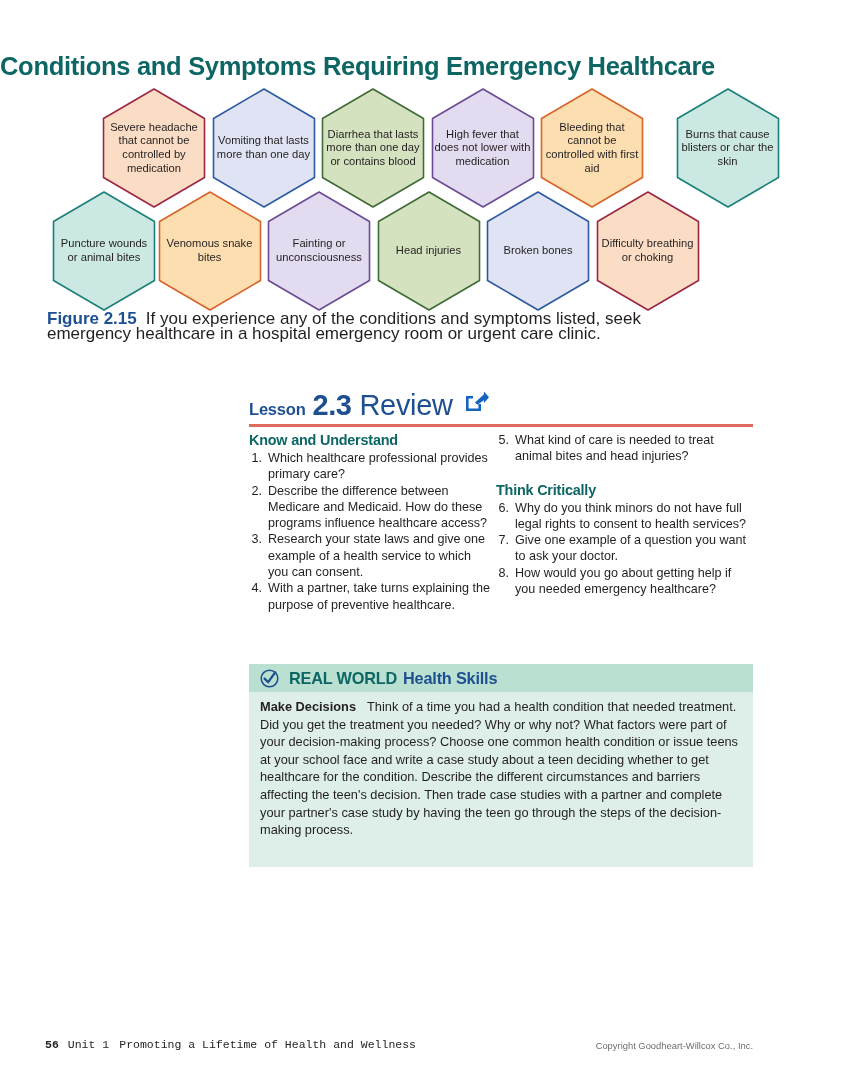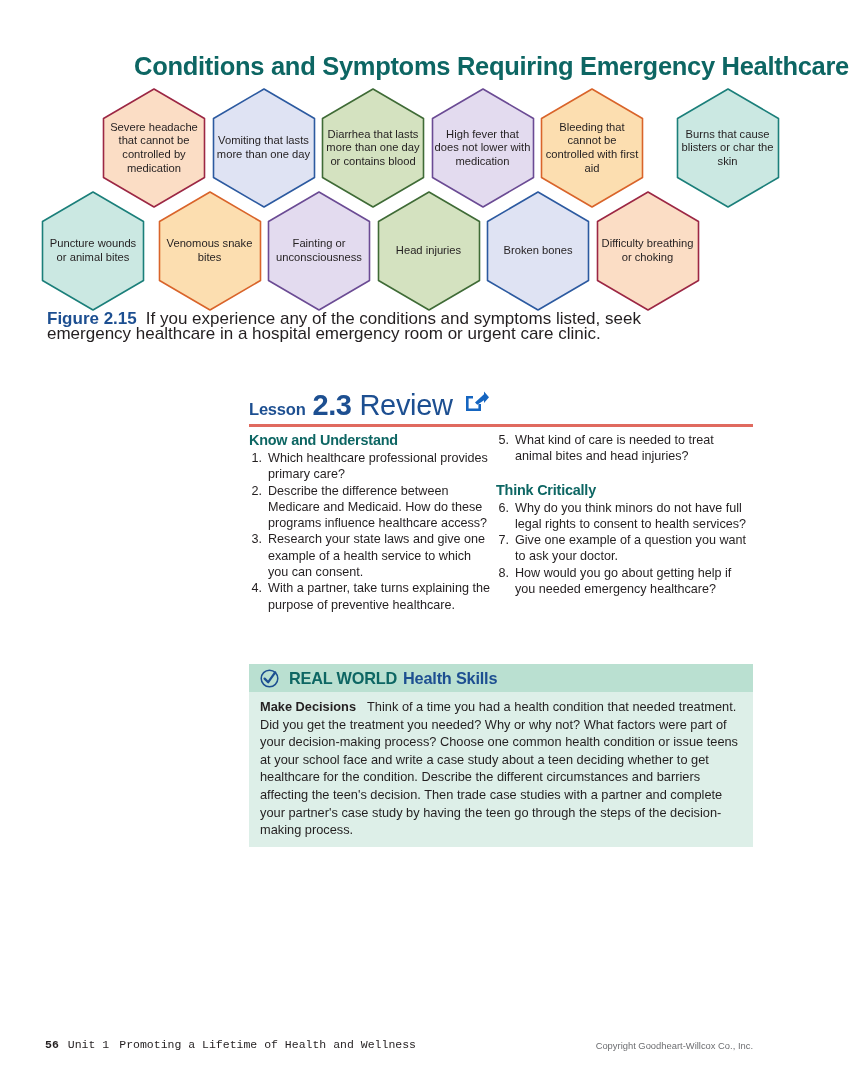--- a/index.html
+++ b/index.html
@@ -16,21 +16,21 @@
     color: #231f20;
     overflow: hidden;
   }
 
   
   #figure-title {
     position: absolute;
     left: 0;
     top: 52px;
     width: 849px;
-    text-align: right;
+    text-align: left;
     font-family: "Liberation Sans", sans-serif;
     font-weight: bold;
     font-size: 25.5px;
     letter-spacing: -0.3px;
     color: #0d6663;
   }
 
   
   #hex-diagram {
     position: absolute;
@@ -204,21 +204,21 @@
   }
   .rw-health {
     font-family: "Liberation Sans", sans-serif;
     font-weight: bold;
     font-size: 16.3px;
     color: #1d4f91;
     letter-spacing: -0.2px;
     margin-left: 6px;
   }
   #realworld-body {
-    padding: 6px 12px 8px 11px;
+    padding: 6px 12px 28px 11px;
     font-family: "Liberation Sans", sans-serif;
     font-size: 12.8px;
     line-height: 17.6px;
     color: #231f20;
   }
   #realworld-body .rw-lead { font-weight: bold; }
   #realworld-body .rw-gap { display: inline-block; width: 11px; }
 
   
   #footer {
@@ -286,21 +286,21 @@
         <polygon points="52,1 102.5,30.5 102.5,89.5 52,119 1.5,89.5 1.5,30.5" fill="#fcdeb0" stroke="#d9642a" stroke-width="1.6" stroke-linejoin="round"></polygon>
       </svg>
       <div class="hex-label">Bleeding that cannot be controlled with first aid</div>
     </div>
     <div class="hex" style="left: 649.5px; top: 0px; margin-left: 26px;">
       <svg viewBox="0 0 104 120">
         <polygon points="52,1 102.5,30.5 102.5,89.5 52,119 1.5,89.5 1.5,30.5" fill="#cbe8e2" stroke="#1b7f7a" stroke-width="1.6" stroke-linejoin="round"></polygon>
       </svg>
       <div class="hex-label">Burns that cause blisters or char the skin</div>
     </div>
-    <div class="hex" style="left: 41px; top: 103px;">
+    <div class="hex" style="left: 52px; top: 103px;">
       <svg viewBox="0 0 104 120">
         <polygon points="52,1 102.5,30.5 102.5,89.5 52,119 1.5,89.5 1.5,30.5" fill="#cbe8e2" stroke="#1b7f7a" stroke-width="1.6" stroke-linejoin="round"></polygon>
       </svg>
       <div class="hex-label">Puncture wounds or animal bites</div>
     </div>
     <div class="hex" style="left: 157.5px; top: 103px;">
       <svg viewBox="0 0 104 120">
         <polygon points="52,1 102.5,30.5 102.5,89.5 52,119 1.5,89.5 1.5,30.5" fill="#fcdeb0" stroke="#d9642a" stroke-width="1.6" stroke-linejoin="round"></polygon>
       </svg>
       <div class="hex-label">Venomous snake bites</div>

